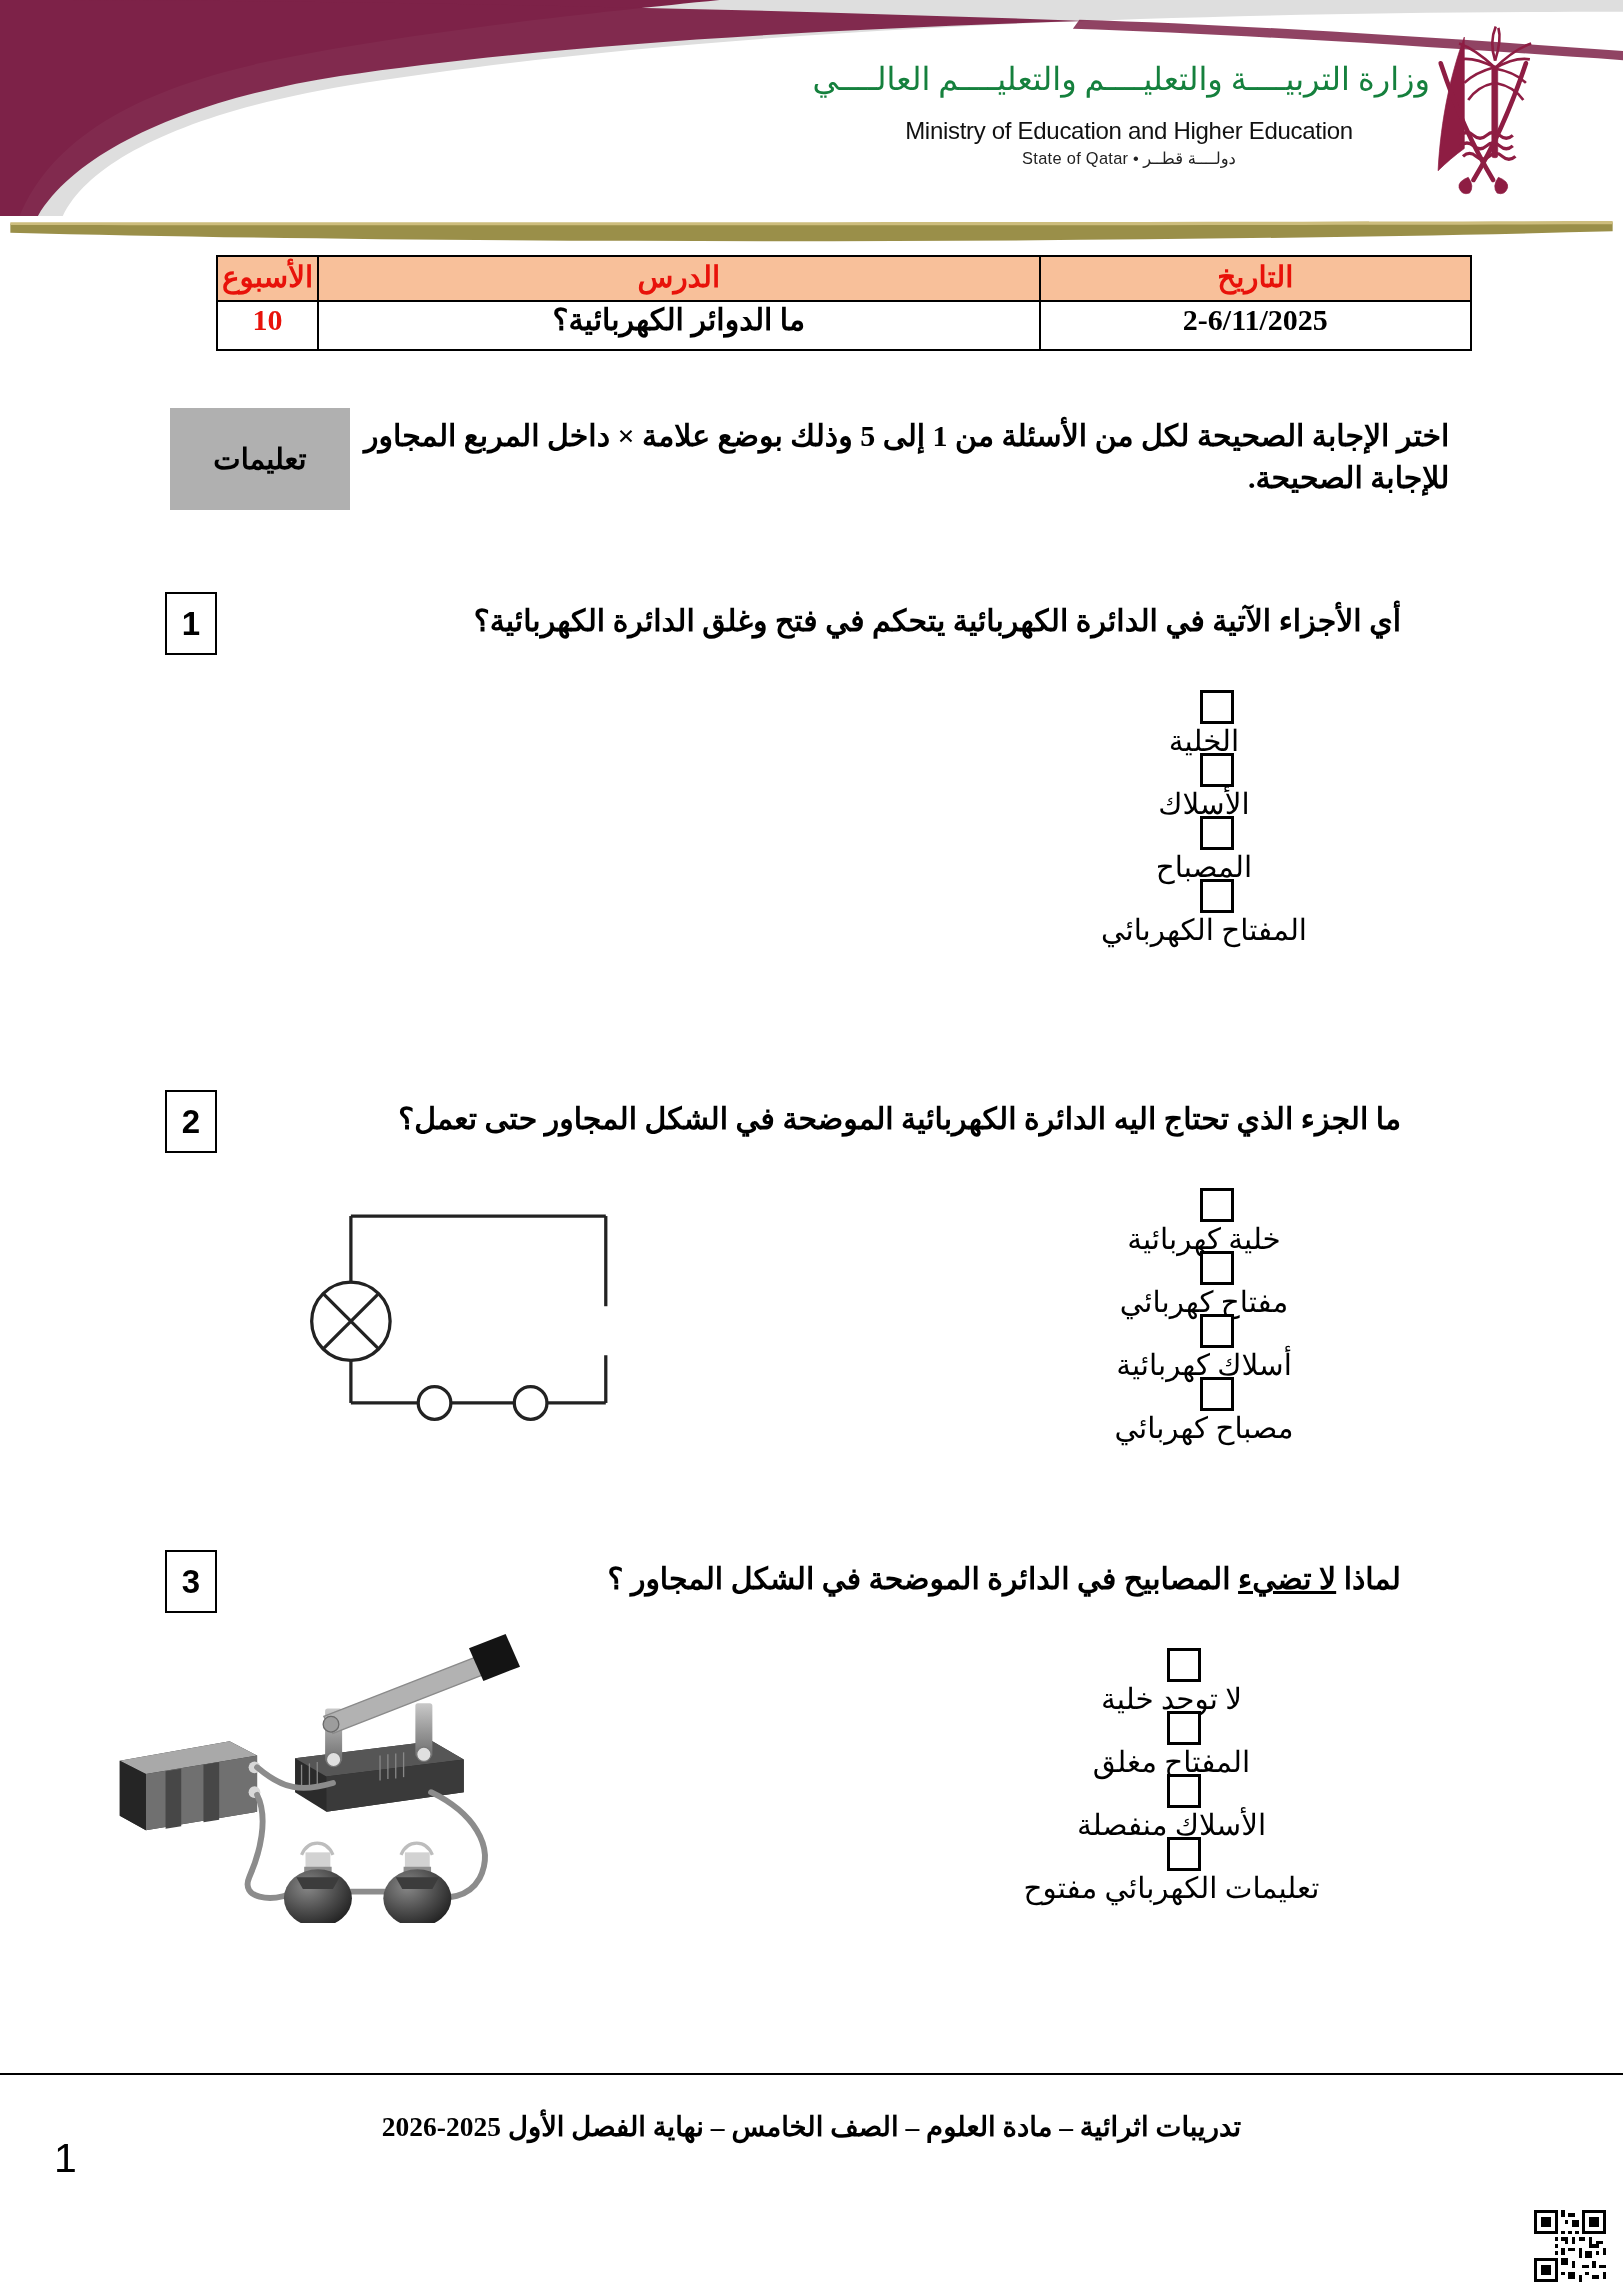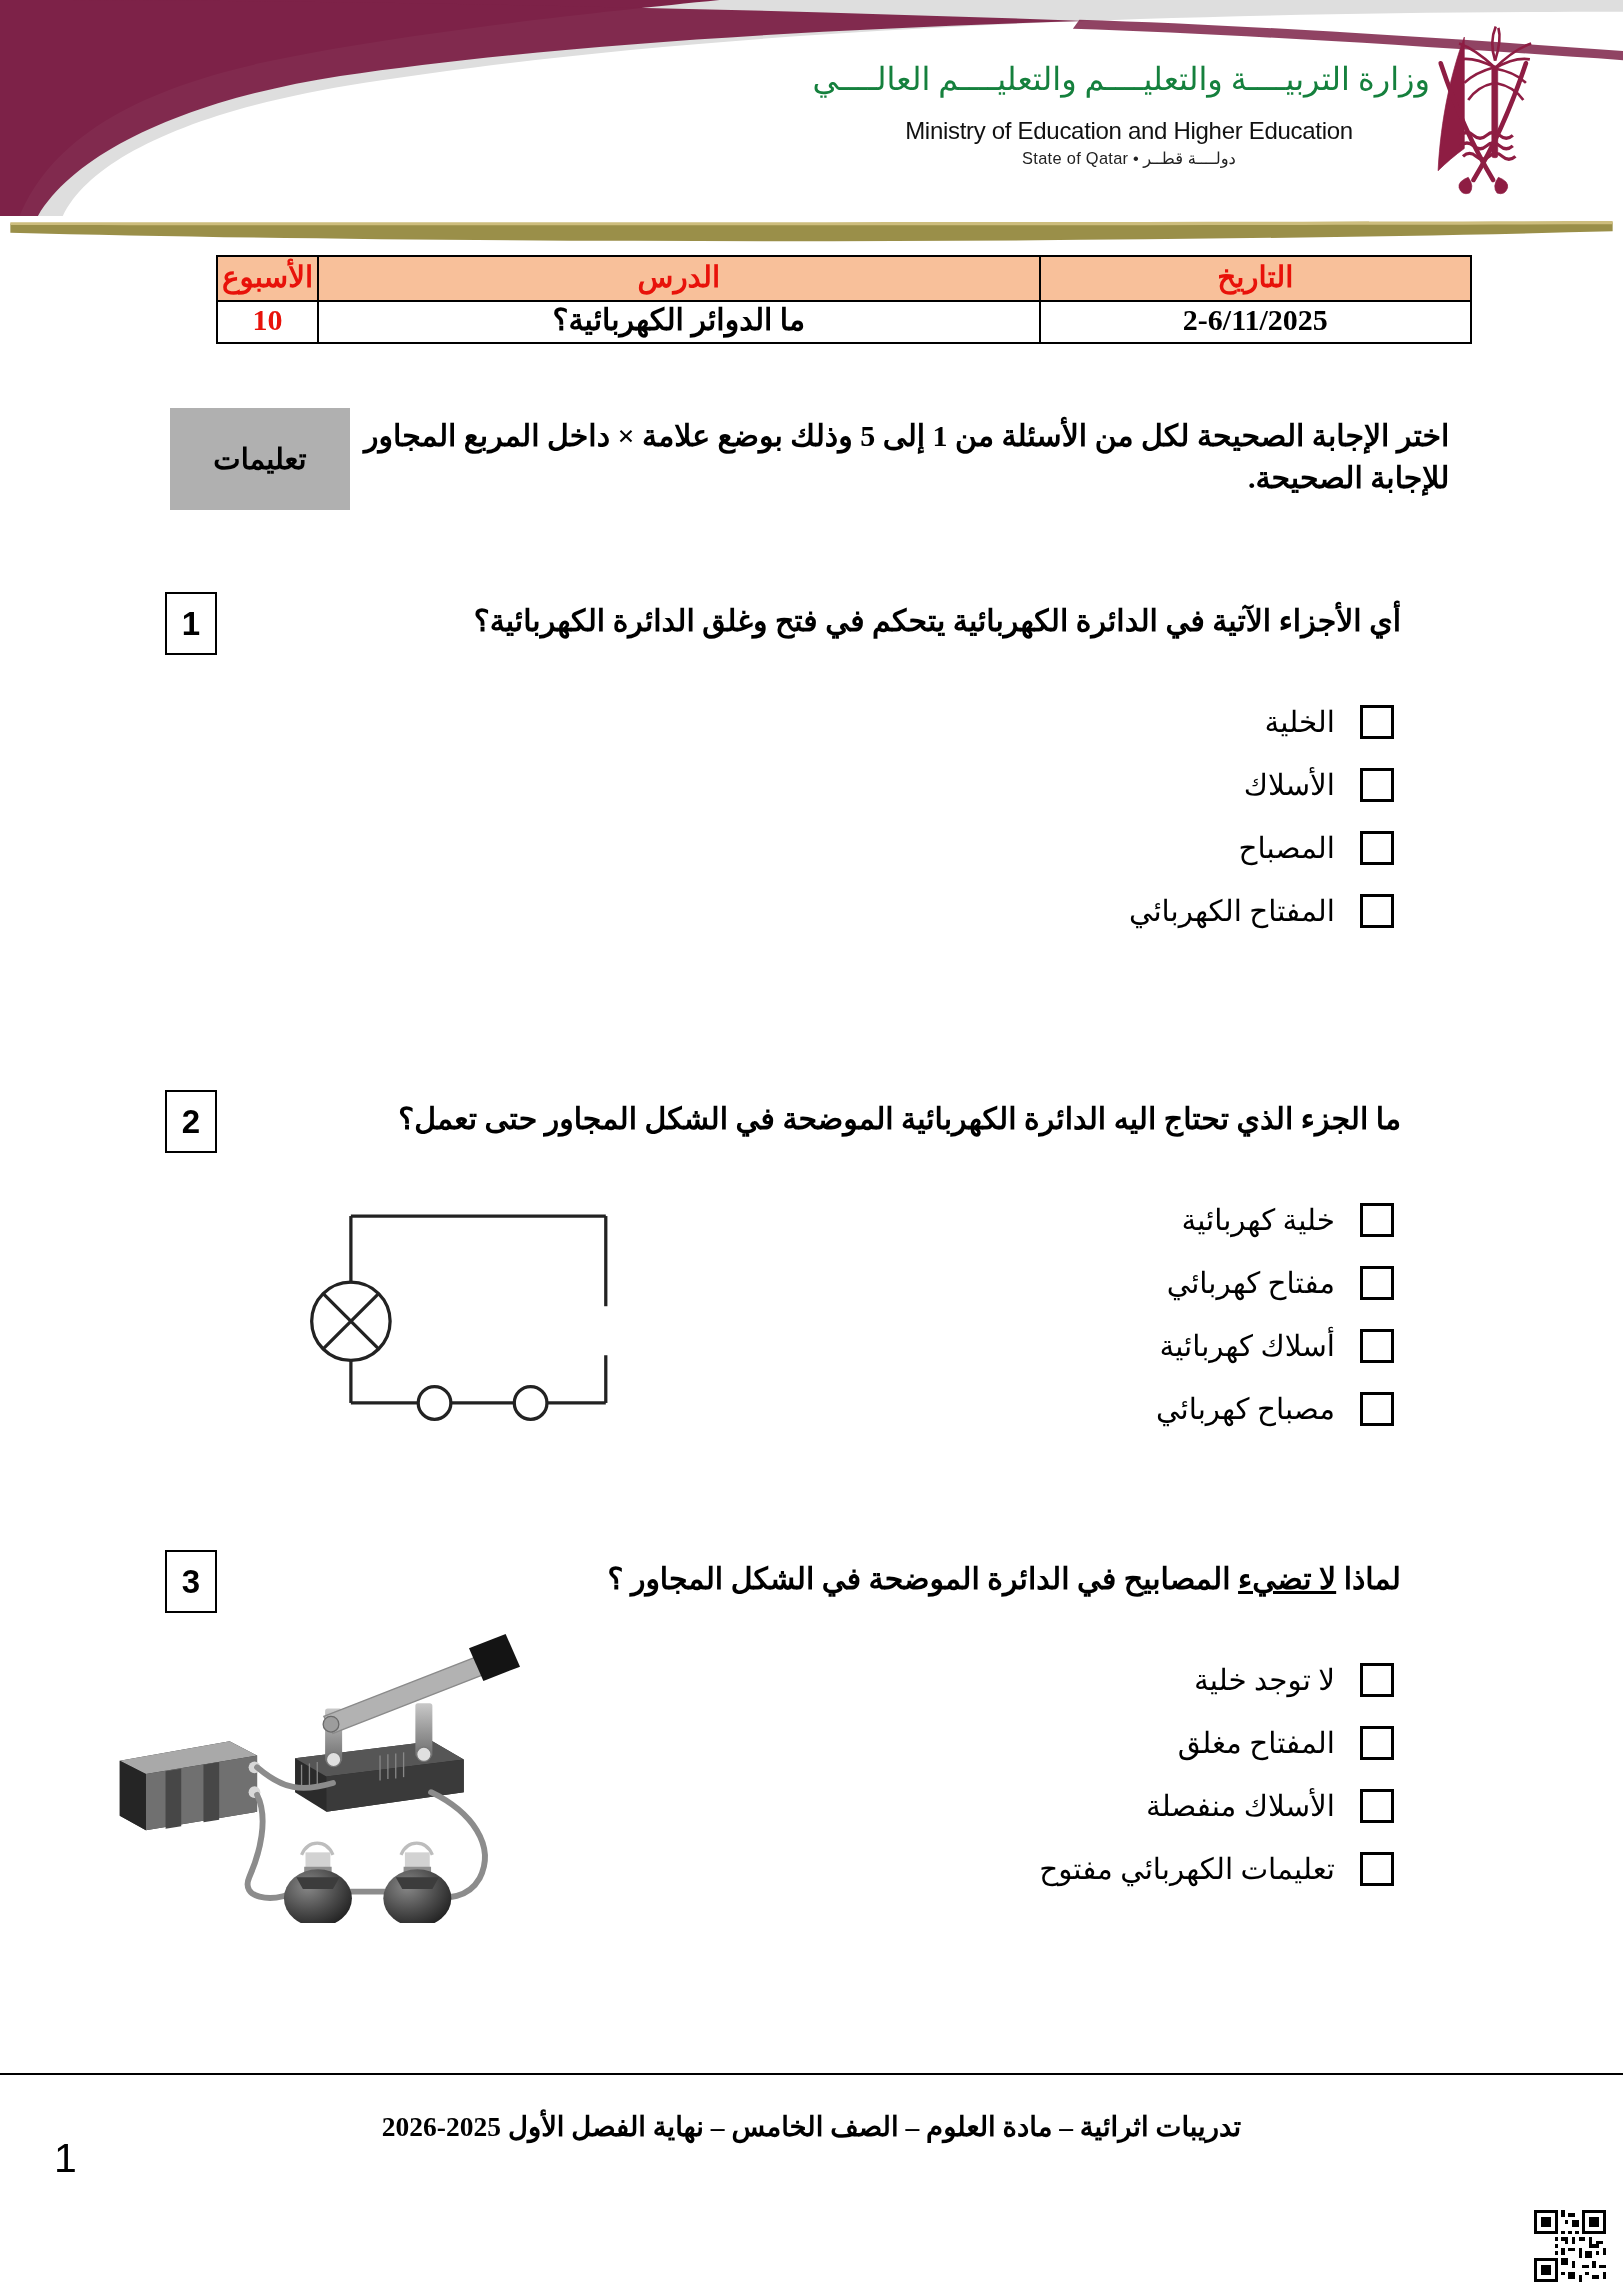--- a/index.html
+++ b/index.html
@@ -136,21 +136,21 @@
     font-weight: bold;
     height: 41px;
     padding: 2.6px 0 6.5px;
   }
   .info-table tr.body td {
     background: #ffffff;
     font-size: 30px;
     font-weight: bold;
     height: 35px;
     color: #000000;
-    padding-bottom: 5px;
+    padding-bottom: 12px;
   }
   .info-table tr.body td.week-val { color: #e8120a; }
   .col-date   { width: 432px; }
   .col-lesson { width: 723px; }
   .col-week   { width: 101px; }
 
   
   .instructions-row {
     position: absolute;
     top: 408px;
@@ -231,21 +231,21 @@
 
   .options {
     position: absolute;
     top: 98px;
     right: 79px;
     width: 380px;
     direction: rtl;
   }
   .option {
     display: flex;
-    flex-direction: row;
+    flex-direction: column;
     align-items: center;
     justify-content: flex-start;
     height: 63px;
     direction: rtl;
   }
   .opt-box {
     flex: 0 0 34px;
     width: 34px;
     height: 34px;
     border: 3.3px solid #000;

